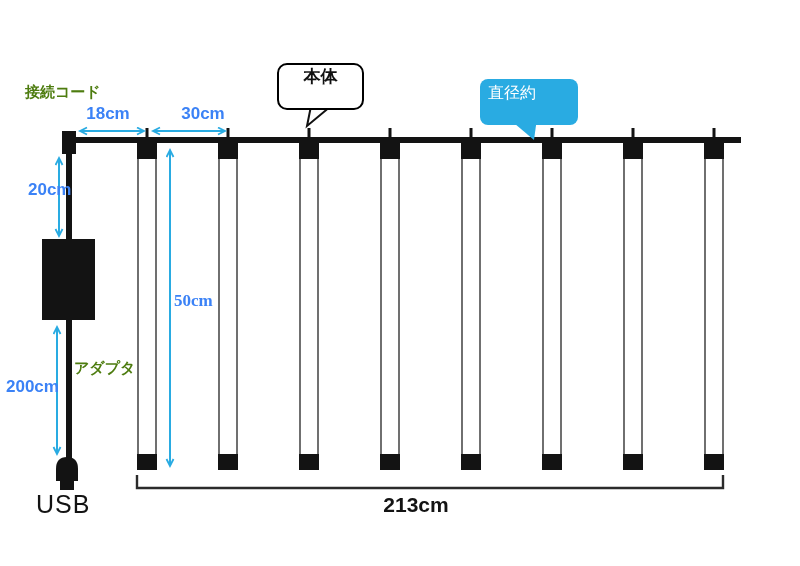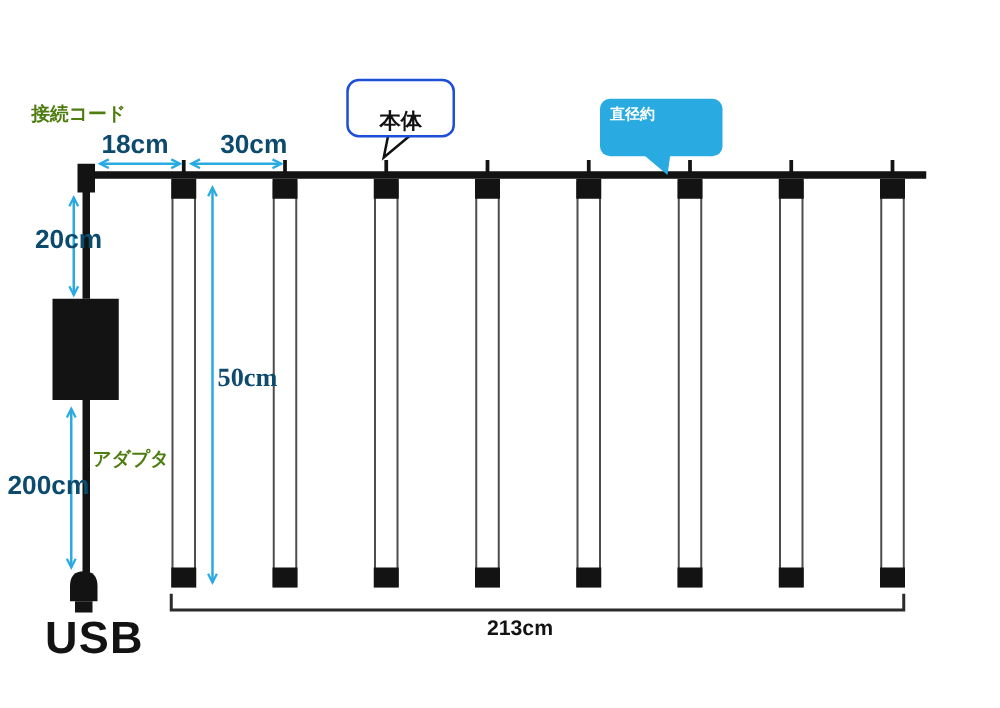--- a/index.html
+++ b/index.html
@@ -3,36 +3,36 @@
 <meta charset="utf-8">
 <style>
   html,body{margin:0;padding:0;background:#fff;}
   .stage{
     position:relative;width:800px;height:566px;background:#ffffff;overflow:hidden;
     font-family:"Liberation Sans","DejaVu Sans",sans-serif;
   }
   .stage svg{position:absolute;left:0;top:0;}
   .lbl{position:absolute;white-space:nowrap;line-height:1;}
   .lbl-black{color:#4d7c0f;font-weight:bold;font-size:15px;}
-  .lbl-cyan{color:#0c4a6e;font-weight:bold;font-size:21px;}
+  .lbl-cyan{color:#3b82f6;font-weight:bold;font-size:17px;}
   .centerx{transform:translateX(-50%);}
-  .usb{color:#131313;font-size:36px;font-weight:700;letter-spacing:1px;}
-  .total{color:#131313;font-weight:bold;font-size:17px;}
+  .usb{color:#131313;font-size:25px;font-weight:400;letter-spacing:1px;}
+  .total{color:#131313;font-weight:bold;font-size:21px;}
   .bubble{
     position:absolute;left:277px;top:63px;width:87px;height:47px;
-    background:#fff;border:2px solid #1d4ed8;border-radius:10px;
-    display:flex;align-items:flex-end;justify-content:center;
+    background:#fff;border:2px solid #000000;border-radius:10px;
+    display:flex;align-items:flex-start;justify-content:center;
     font-size:17px;font-weight:bold;color:#111;box-sizing:border-box;
   }
   .badge{
     position:absolute;left:480px;top:79px;width:98px;height:46px;
     background:#29ABE2;border-radius:8px;color:#fff;box-sizing:border-box;
     padding:4px 7px 0 8px;
   }
-  .badge .small{font-size:12px;font-weight:bold;display:block;}
+  .badge .small{font-size:16px;font-weight:normal;display:block;}
   .badge .big{font-size:25px;font-weight:bold;display:block;text-align:right;margin-top:-1px;}
 </style>
 </head>
 <body>
 
 <div class="stage">
 
   <svg width="800" height="566" viewBox="0 0 800 566">
     <defs>
       <marker id="ah" markerWidth="12" markerHeight="12" refX="8" refY="4.5" orient="auto" markerUnits="userSpaceOnUse">

